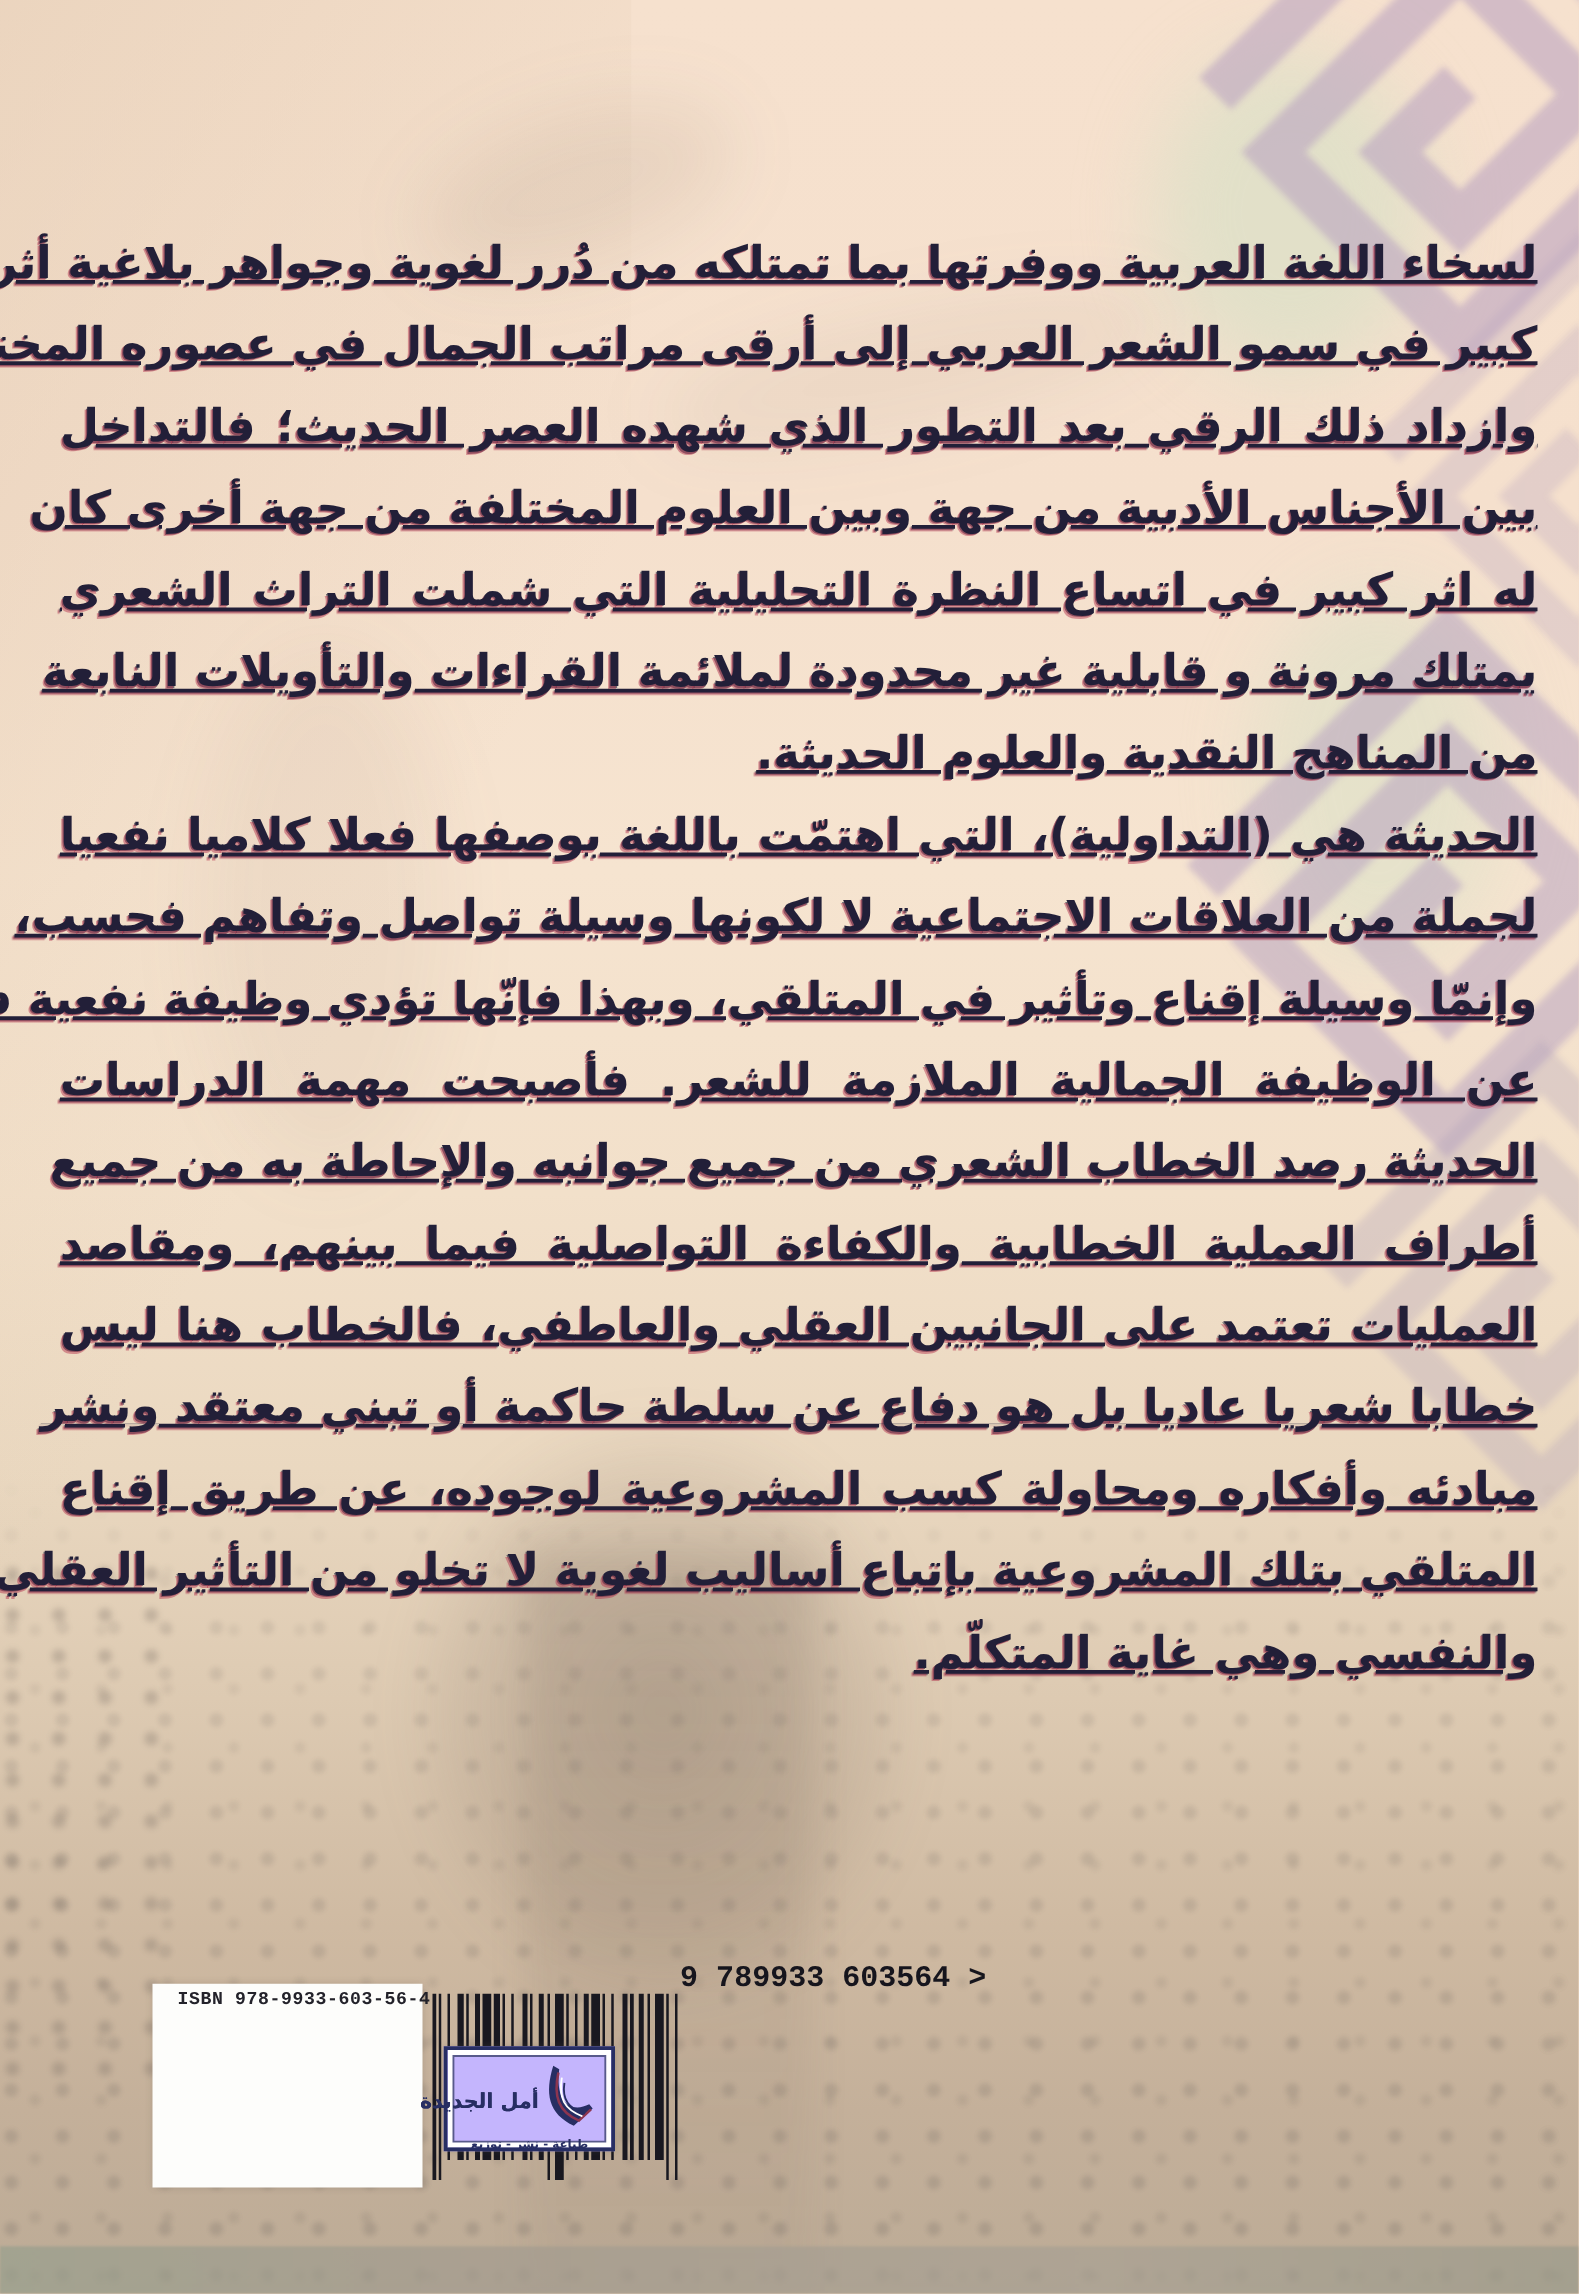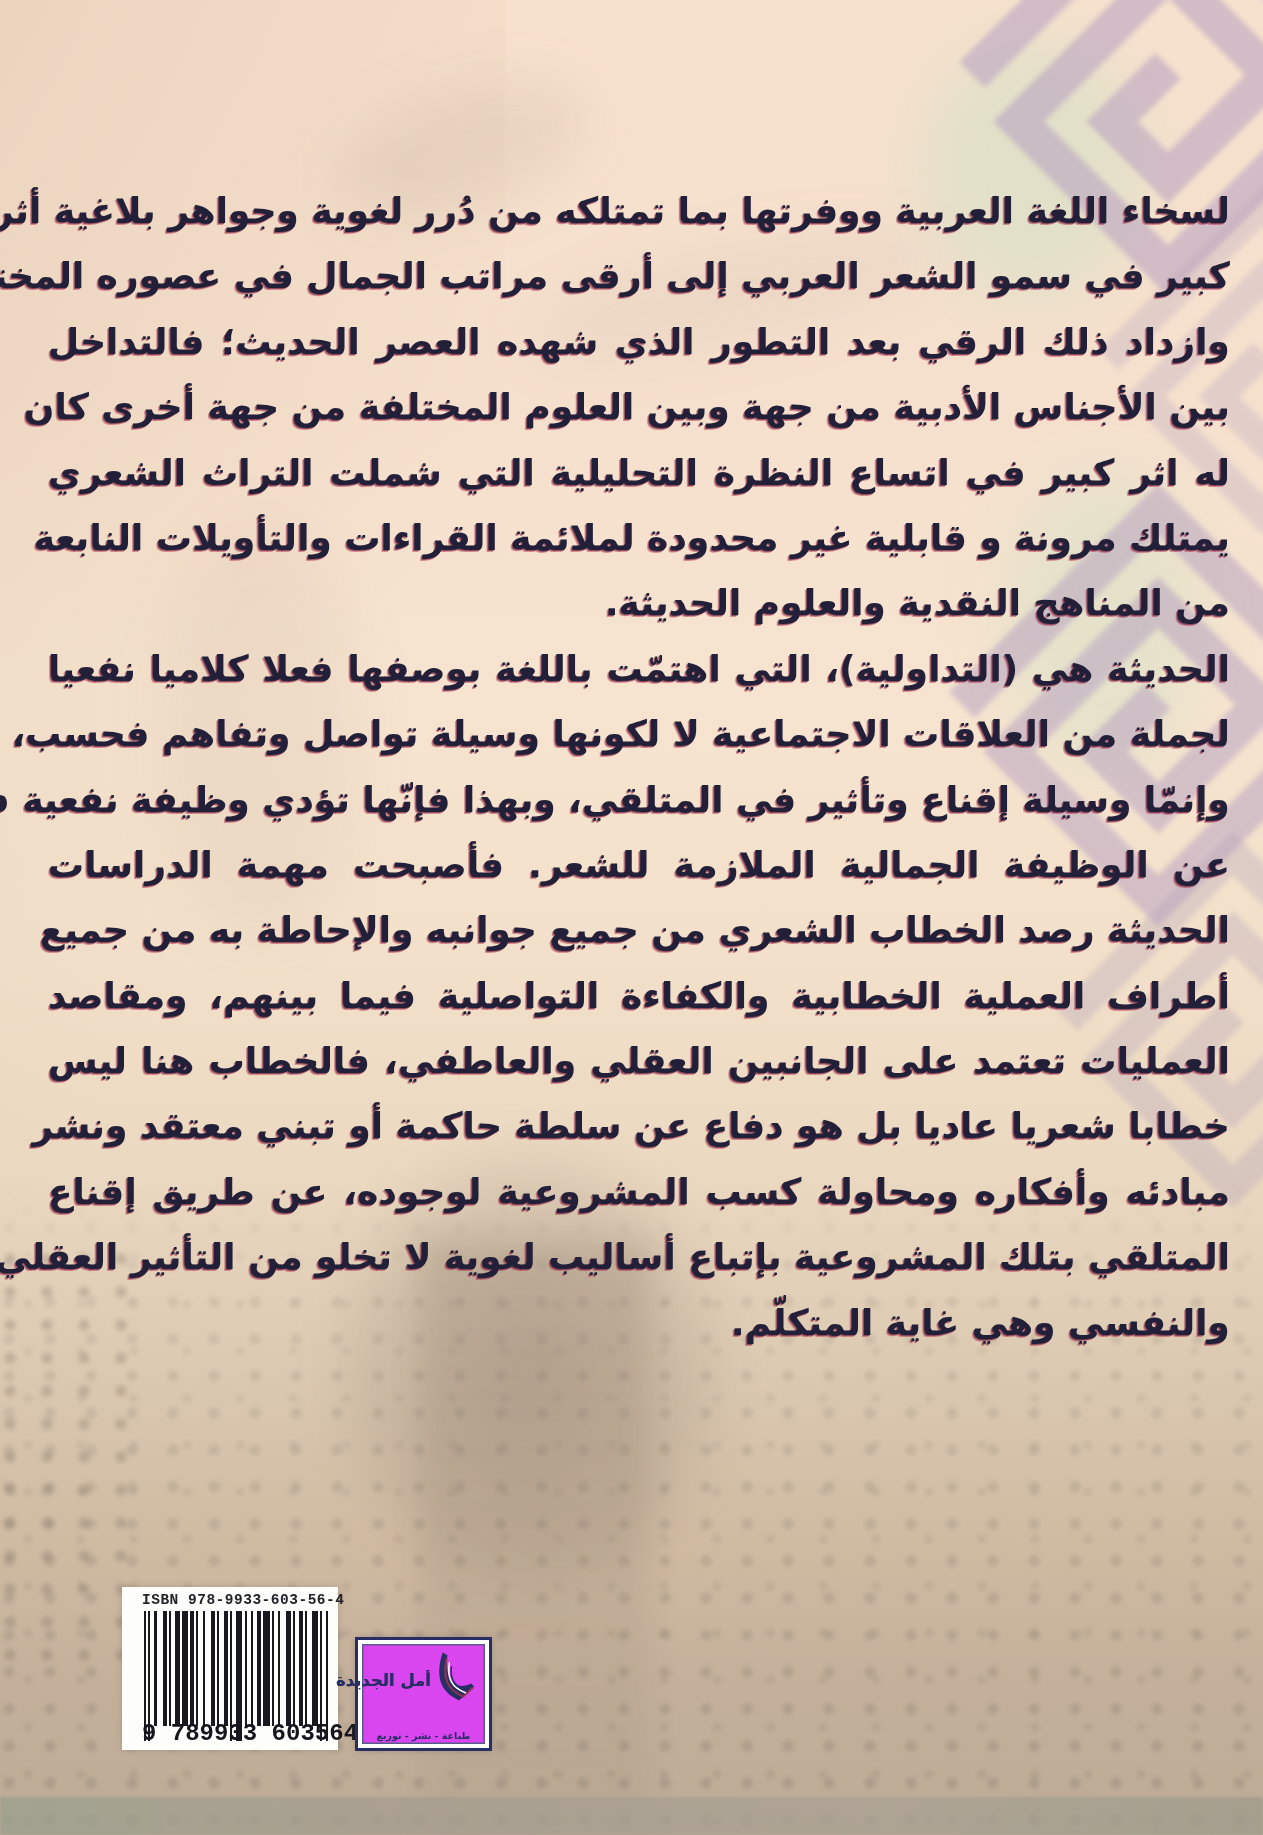--- a/index.html
+++ b/index.html
@@ -69,27 +69,28 @@
     font-family:"DejaVu Sans","Liberation Sans",sans-serif;
     font-weight:700;
     font-size:36px;
     color:#221f38;
     text-shadow:-2px 2px 0 rgba(178,42,72,.45), -1px 1px 0 rgba(34,31,56,.6);
   }
   .blurb .line{
     height:65.4px;line-height:65.4px;white-space:nowrap;
     text-align:justify;text-align-last:justify;
     overflow:visible;
+    text-decoration:underline;
   }
   .blurb .line.last{text-align-last:right;white-space:normal;}
   
   .isbn-block{
     position:absolute;left:122px;top:1587px;width:216px;height:163px;
     background:#fdfdfb;box-shadow:0 0 6px rgba(90,80,70,.25);
-    display:flex;flex-direction:column;align-items:stretch;
+    display:flex;flex-direction:row;align-items:stretch;
     padding:5px 8px 4px 20px;box-sizing:border-box;
   }
   .isbn-label{
     font-family:"Liberation Mono","DejaVu Sans Mono",monospace;
     font-size:14.5px;font-weight:700;color:#23222a;letter-spacing:.5px;
     text-align:center;white-space:nowrap;
   }
   .barcode-bars{
     flex:1;display:flex;align-items:flex-start;margin-top:3px;padding:0 2px;
   }
@@ -97,22 +98,22 @@
   .barcode-bars .bar.guard{height:99%;}
   .barcode-bars .space{background:transparent;height:88%;}
   .isbn-number{
     font-family:"Liberation Mono","DejaVu Sans Mono",monospace;
     font-size:24px;font-weight:700;color:#16151d;
     text-align:center;white-space:nowrap;letter-spacing:0px;
     margin-top:-20px;background:transparent;line-height:24px;
   }
   
   .publisher-box{
-    position:absolute;left:355px;top:1637px;width:137px;height:114px;
-    background:#d946ef;border:3px solid #272e63;
+    position:absolute;left:355px;top:1637px;width:137px;height:84px;
+    background:#c4b5fd;border:3px solid #272e63;
     box-shadow:inset 0 0 0 4px #ffffff, inset 0 0 0 5.5px #585a8b, 0 0 5px rgba(90,80,70,.3);
     box-sizing:border-box;
     display:flex;flex-direction:column;justify-content:space-between;
     padding:10px 8px 7px 8px;
   }
   .publisher-top{display:flex;flex-direction:row-reverse;align-items:center;justify-content:space-between;}
   .publisher-name{
     direction:rtl;font-weight:700;font-size:16.5px;color:#272e63;
     font-family:"DejaVu Sans","Liberation Sans",sans-serif;
     text-shadow:0 0 .5px #272e63;white-space:nowrap;line-height:1.1;

